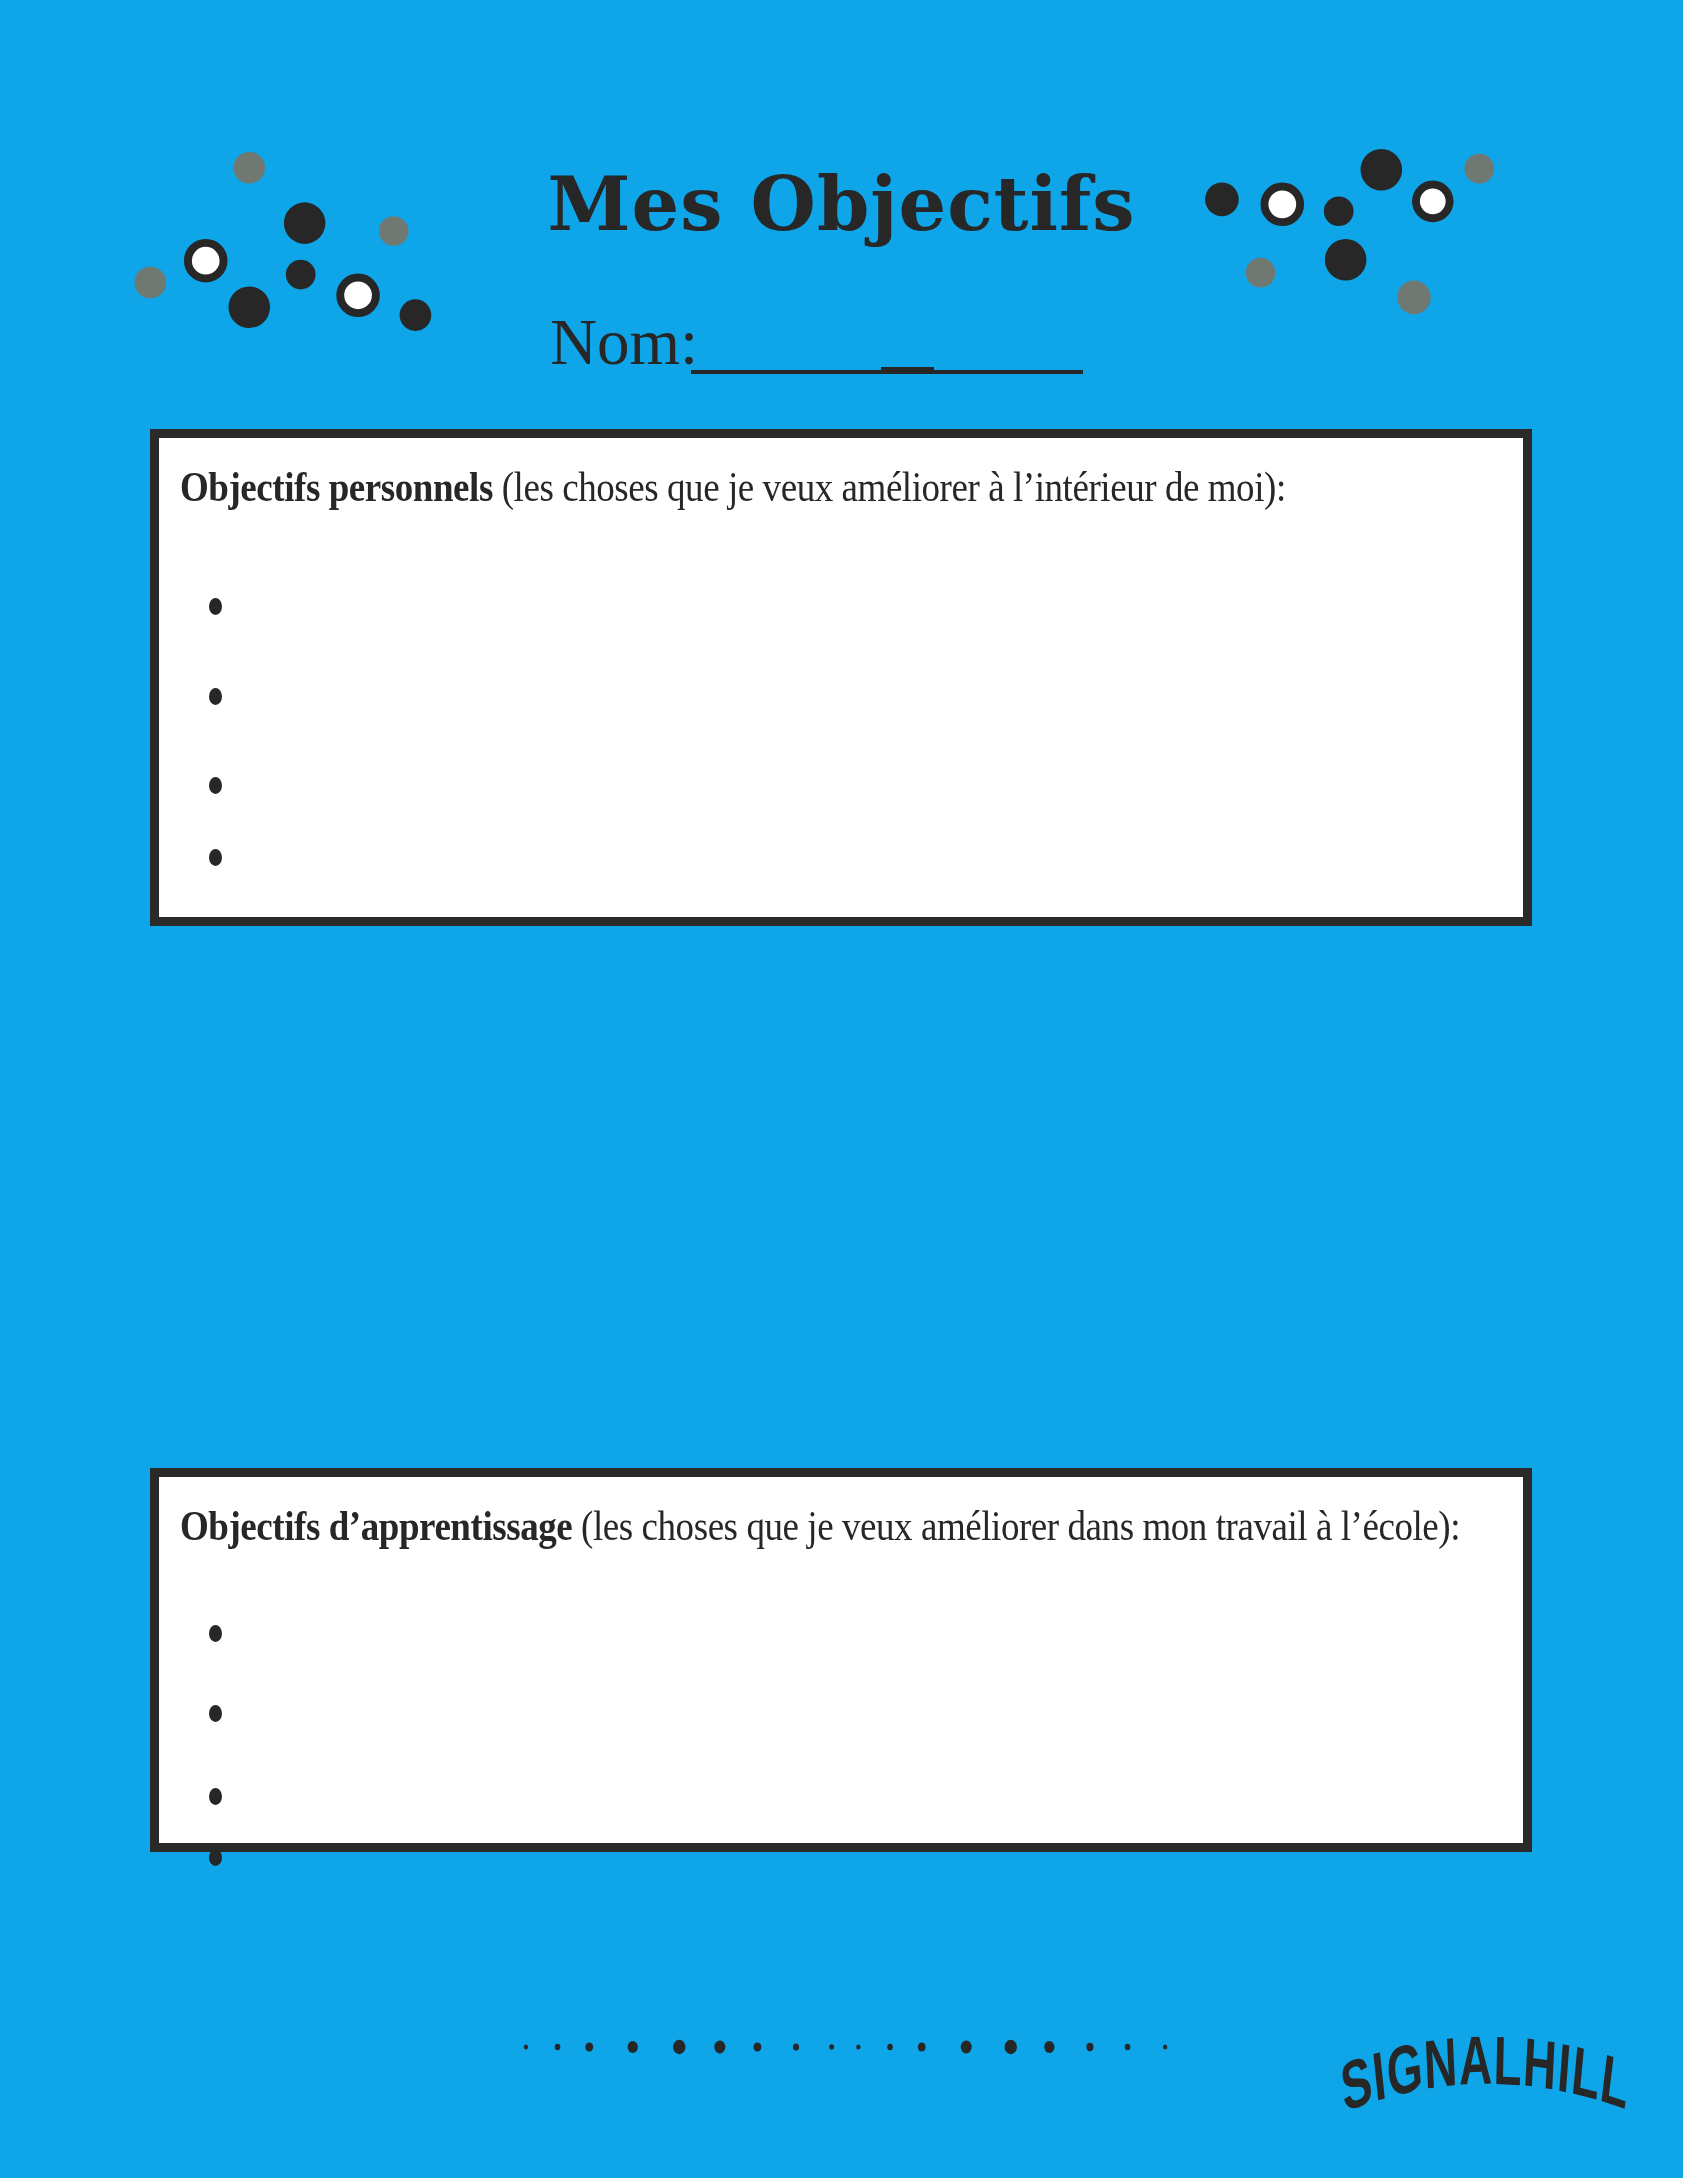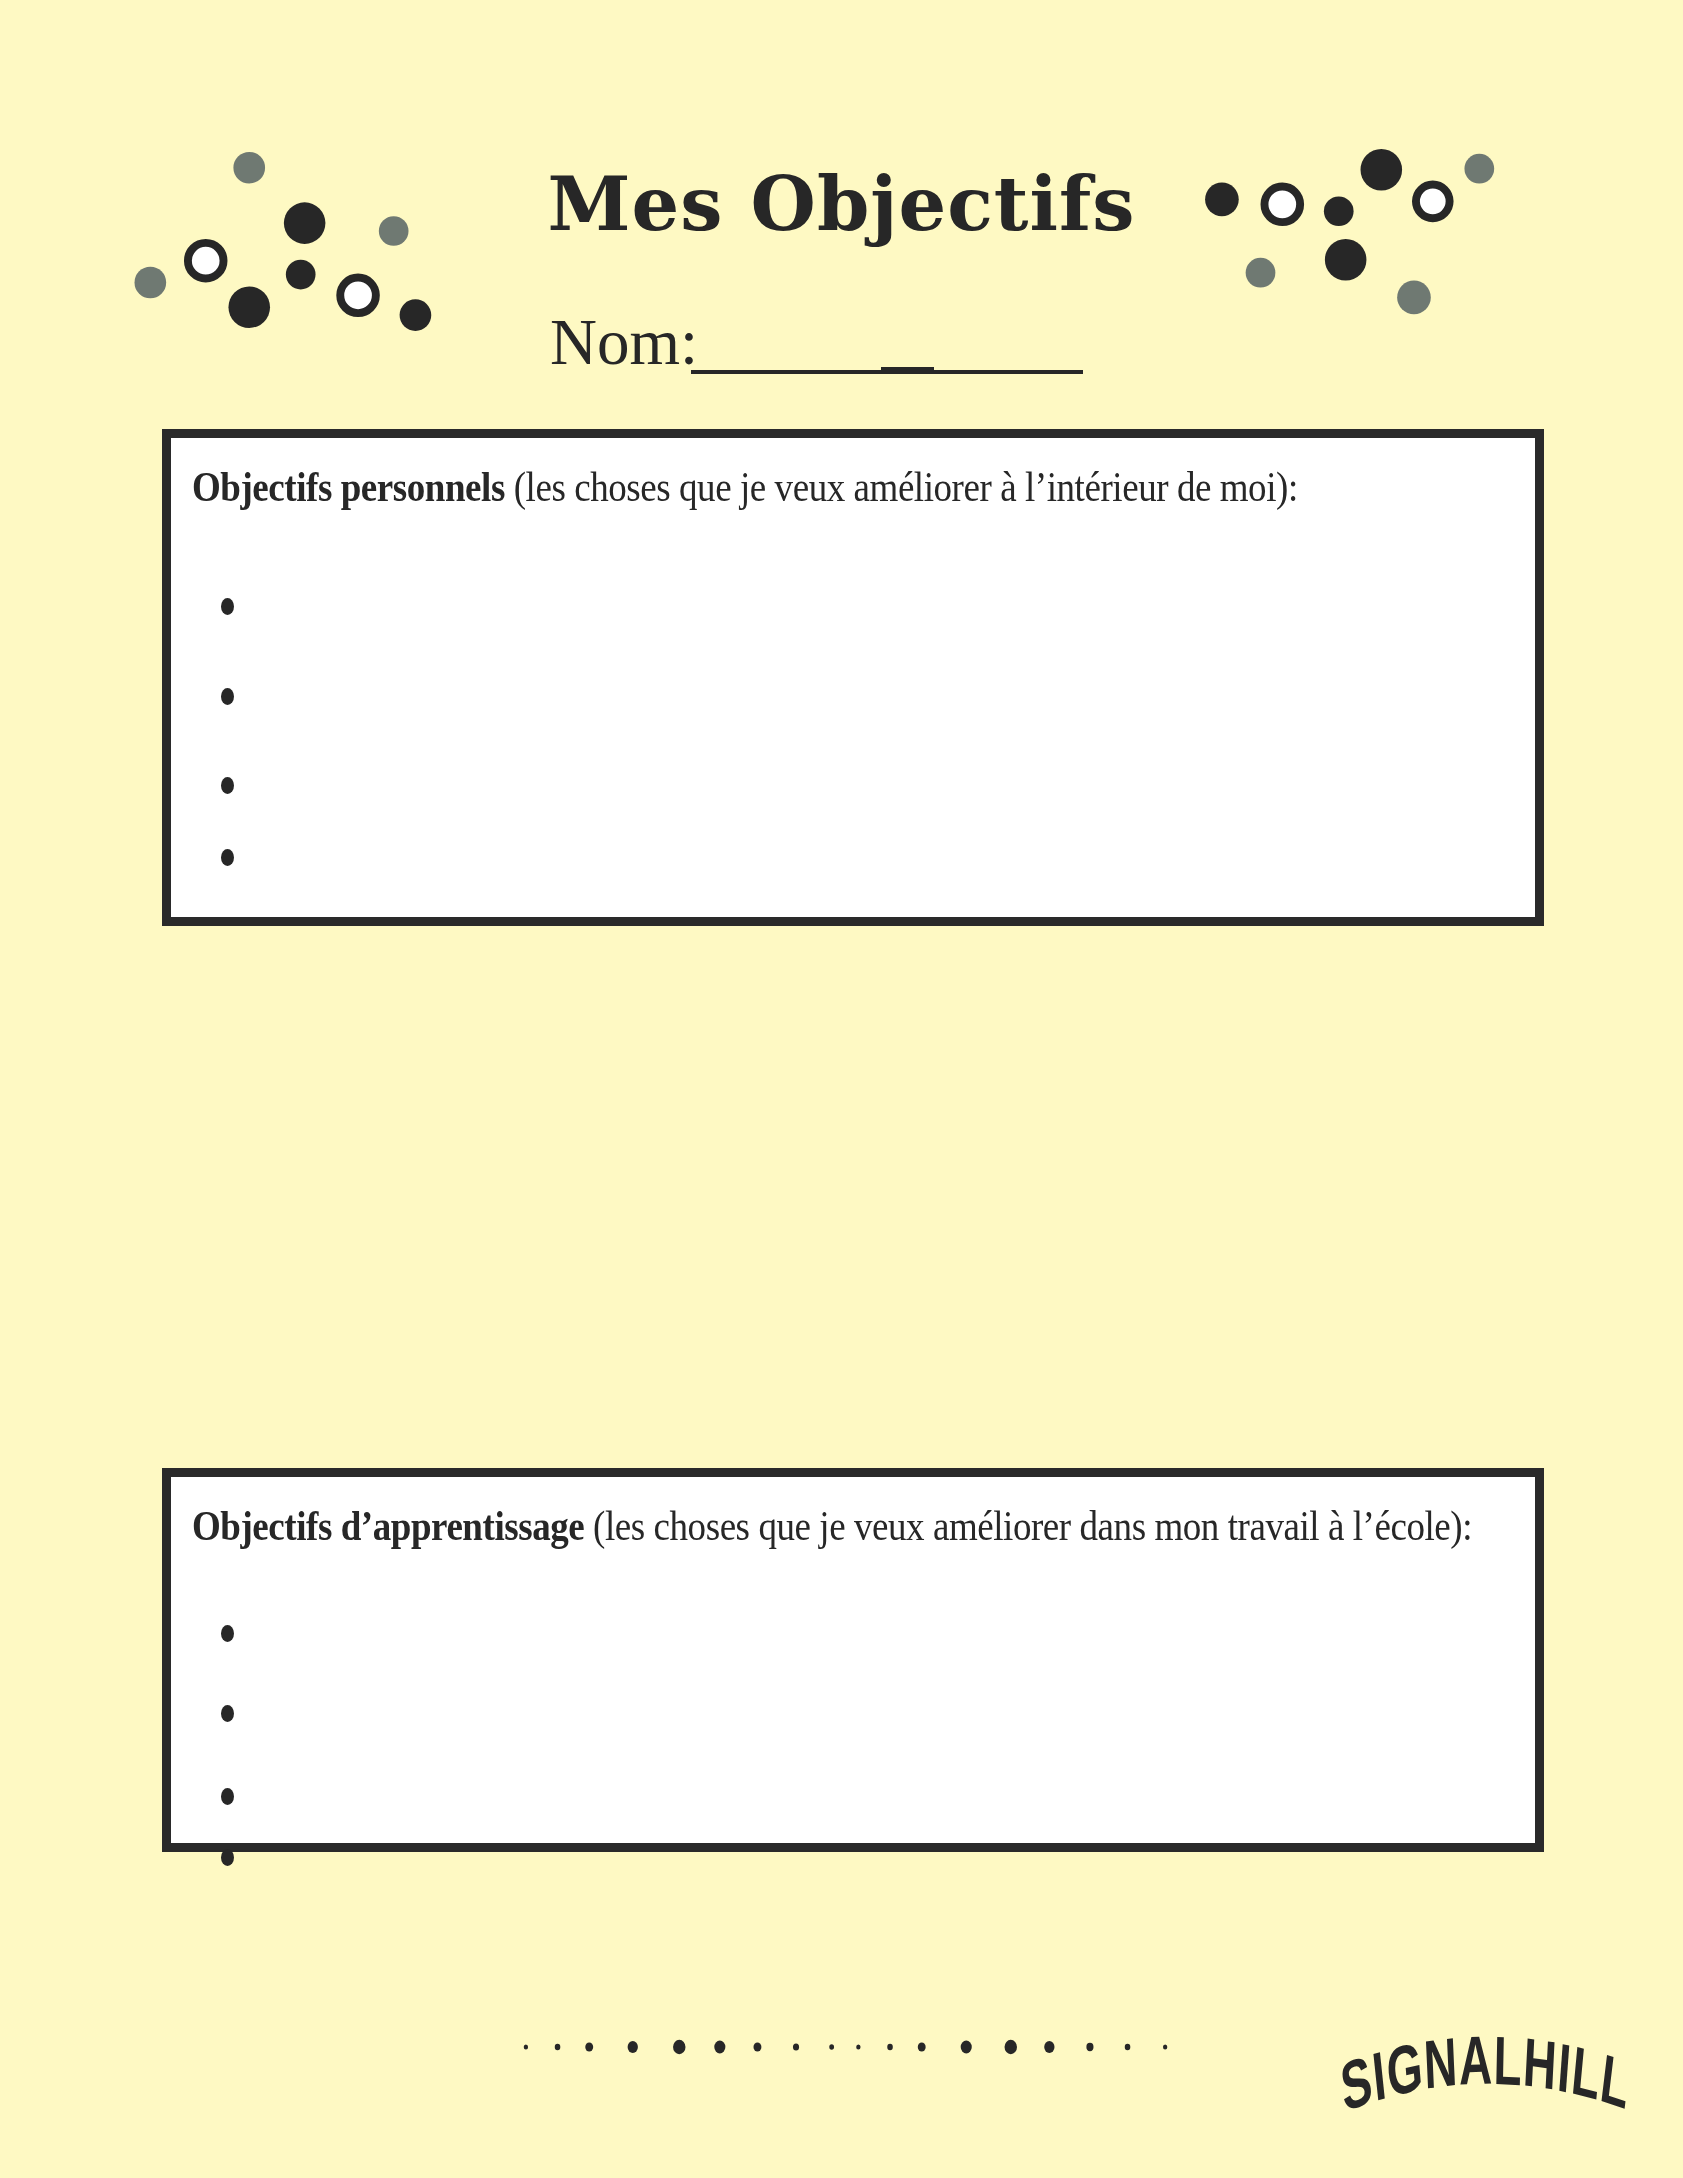--- a/index.html
+++ b/index.html
@@ -1,19 +1,19 @@
 <!DOCTYPE html>
 <html><head>
 <meta charset="utf-8">
 <style>
   html,body{margin:0;padding:0;background:#e8e8e8;}
   .page{
     position:relative;
     width:1683px;height:2178px;
-    background:#fef9c3;
+    background:#0ea5e9;
     font-family:"Liberation Serif",serif;
     color:#272727;
     overflow:hidden;
   }
   
   .doc-title{
     position:absolute;top:160px;left:0;right:0;
     text-align:center;
     font-family:"DejaVu Serif",serif;
     font-weight:700;
@@ -33,21 +33,21 @@
   .name-line-overlap{
     position:absolute;left:881px;top:367px;
     width:53px;height:7px;background:#272727;
   }
   .name-value{
     position:absolute;left:698px;top:315px;width:381px;height:55px;
     font-size:46px;
   }
   
   .box{
-    position:absolute;left:162px;width:1382px;
+    position:absolute;left:150px;width:1382px;
     border:9px solid #2a2a2a;
     background:#ffffff;
     box-sizing:border-box;
   }
   #box-1{top:429px;height:497px;}
   #box-2{top:953px;height:482px;}
   #box-3{top:1468px;height:384px;}
   .box-header{
     margin:22px 0 0 21px;
     width:1541px;

